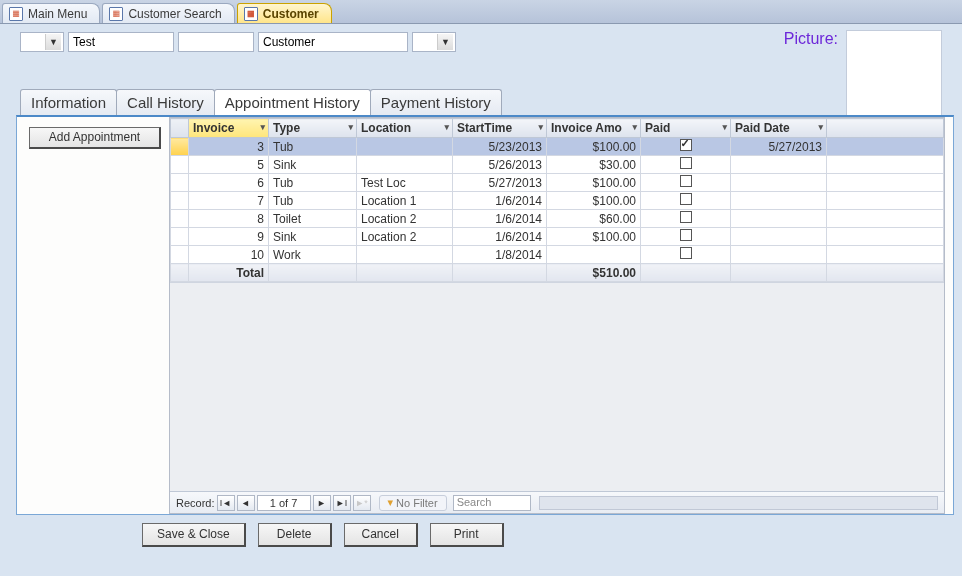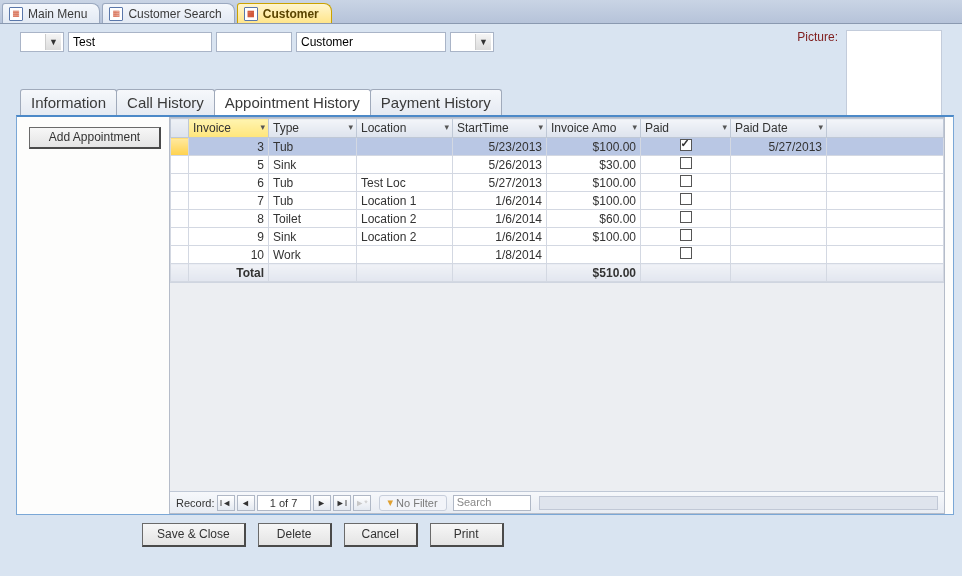--- a/index.html
+++ b/index.html
@@ -57,25 +57,25 @@
     background: #d9e4f1;
   }
   .header-row {
     display: flex;
     align-items: center;
     gap: 4px;
     margin-bottom: 6px;
   }
   .combo-small { width: 44px; height: 20px; }
   .txt { height: 20px; border:1px solid #a9b4c7; background:#fff; padding:0 4px; font-size:12px; }
-  .txt-name { width: 144px; }
+  .txt-name { width: 106px; }
   .txt-mid { width: 76px; }
   .txt-last { width: 150px; }
   .combo-suffix { width: 44px; height:20px; }
-  .label { font-size:12px; color:#7f1d1d; }
+  .label { font-size:16px; color:#6d28d9; }
   .jobtitle-row { display:flex; align-items:center; gap:8px; }
   .jobtitle-row .txt { width: 316px; margin-left: 56px;}
   .picture-block {
     position:absolute; right:20px; top:6px; display:flex; gap:8px; align-items:flex-start;
   }
   .picture-frame {
     width: 96px; height: 92px; background:#fff; border:1px solid #c3ccdb;
   }
   
   .inner-tab-strip {
@@ -112,21 +112,21 @@
     font-size:12px; text-align:center; line-height:19px; cursor:pointer;
   }
   
   .grid-wrap {
     margin:0 8px; border:1px solid #b5bcc9; flex:1; overflow:hidden; background:#e9e9e9;
     display:flex; flex-direction:column;
   }
   table.grid { border-collapse:collapse; width:100%; background:#fff; }
   table.grid th {
     background:linear-gradient(#f3f5f9,#dde3ed);
-    border:1px solid #bfc8d6; font-weight:normal; font-size:12px;
+    border:1px solid #bfc8d6; font-weight:bold; font-size:12px;
     padding:2px 4px; text-align:left; position:relative; height:18px;
     color:#333;
   }
   table.grid th .drop { position:absolute; right:3px; top:3px; font-size:9px; color:#555;}
   table.grid th.sel-col { width:18px; background:linear-gradient(#eef1f6,#dde3ed);}
   th.col-invoice { background:linear-gradient(#fff4b0,#ffe57a) !important; }
   table.grid td {
     border:1px solid #d3d8e2; padding:1px 4px; height:18px; font-size:12px;
     background:#fff; white-space:nowrap;
   }

